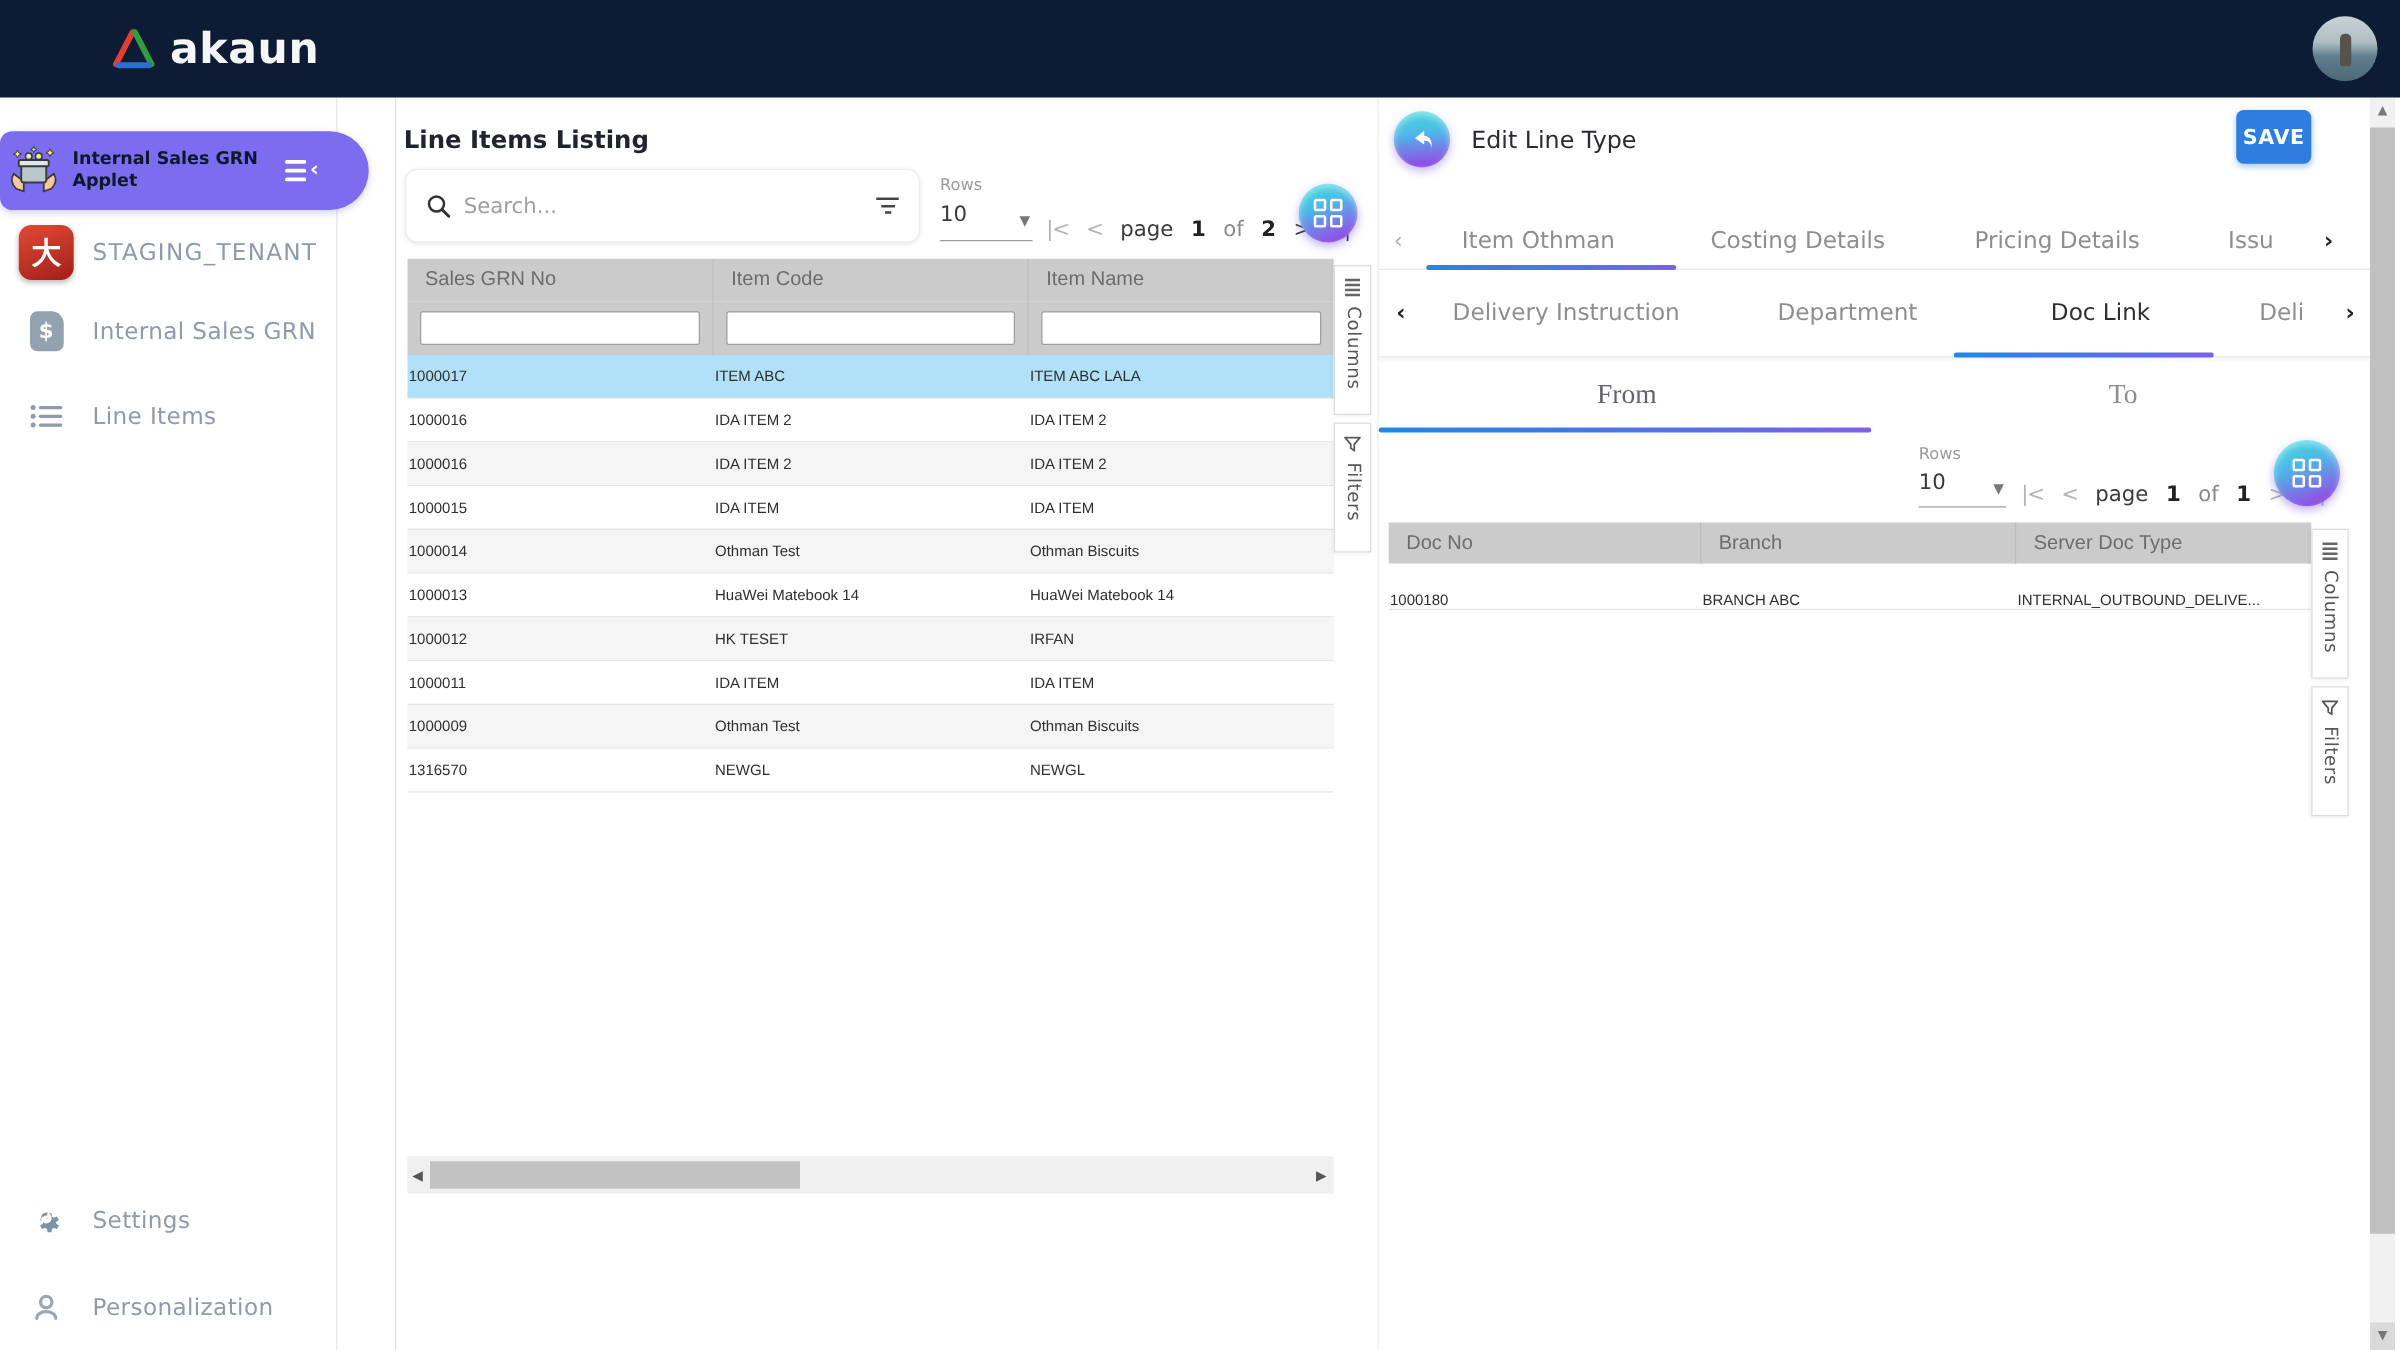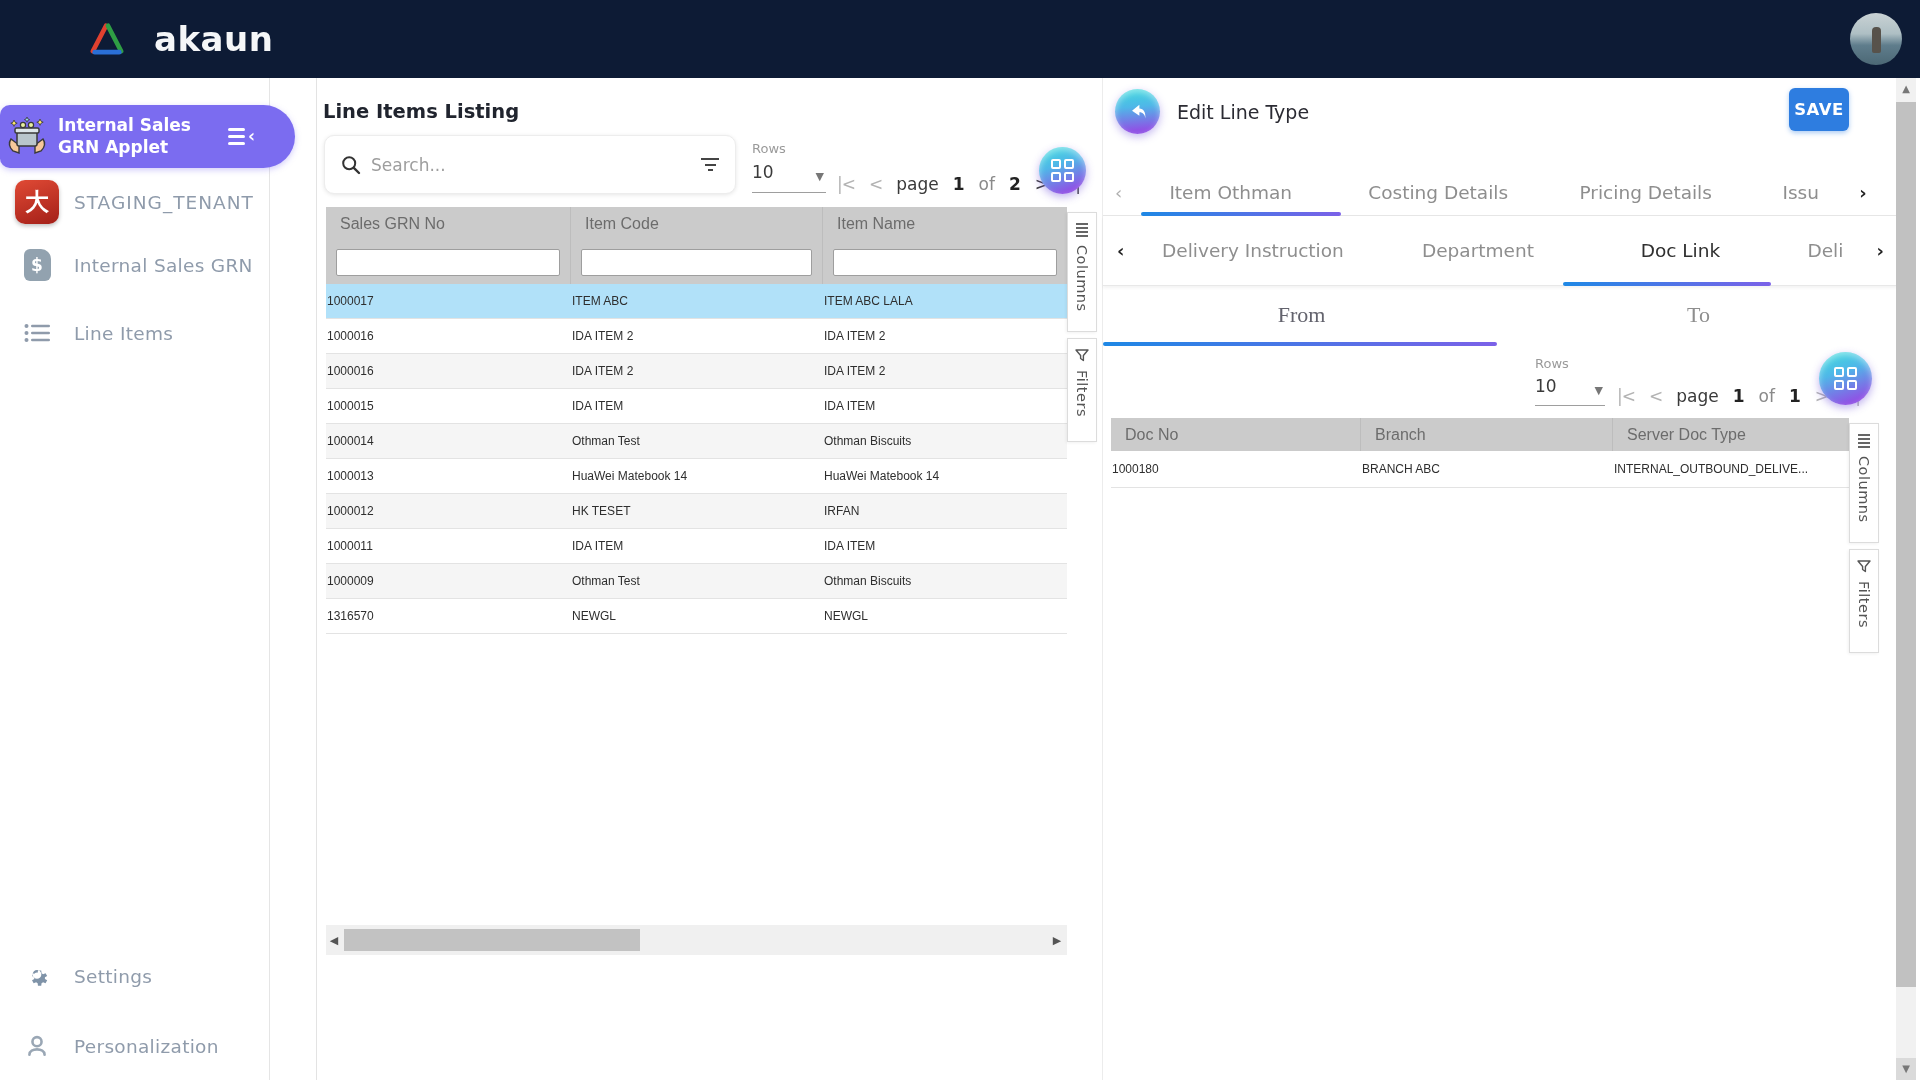--- a/index.html
+++ b/index.html
@@ -2,33 +2,33 @@
 <html><head>
 <meta charset="utf-8">
 <style>
   * { margin:0; padding:0; box-sizing:border-box; }
   html,body { width:1920px; height:1080px; background:#fff; }
   body { font-family:"DejaVu Sans", sans-serif; }
   .app { position:relative; width:1920px; height:1080px; overflow:hidden; background:#fff; }
 
   
   .topbar { position:absolute; left:0; top:0; width:1920px; height:78px; background:#0d1b35; z-index:30; }
-  .logo { position:absolute; left:88px; top:19px; display:flex; align-items:center; gap:28px; }
+  .logo { position:absolute; left:88px; top:19px; display:flex; align-items:center; gap:10px; }
   .logo-text { color:#f4f6f8; font-size:34px; font-weight:bold; letter-spacing:.5px; }
   .avatar { position:absolute; right:18px; top:13px; width:52px; height:52px; border-radius:50%;
     background:linear-gradient(180deg,#c9d2d4 0%,#aebfc4 40%,#5f7d8c 62%,#4c6875 100%); overflow:hidden; }
   .avatar::after { content:""; position:absolute; left:22px; top:14px; width:9px; height:26px;
     background:#57524b; border-radius:4px 4px 2px 2px; }
 
   
   .sidebar { position:absolute; left:0; top:78px; width:270px; height:1002px; background:#fff;
     border-right:1px solid #e5e5e5; z-index:20; }
   .applet-pill { position:absolute; left:0; top:27px; width:295px; height:63px; background:#7b6cf0;
     border-radius:10px 32px 32px 10px; display:flex; align-items:center; box-shadow:0 2px 6px rgba(123,108,240,.35); z-index:25; }
-  .applet-title { color:#ffffff; font-size:17px; font-weight:600; line-height:1.25; width:168px; margin-left:4px; }
+  .applet-title { color:#0f172a; font-size:14px; font-weight:600; line-height:1.25; width:168px; margin-left:4px; }
   .gift-wrap { width:54px; display:flex; justify-content:center; }
   .collapse-icon { display:flex; align-items:center; gap:3px; margin-left:2px; }
   .collapse-bars { display:flex; flex-direction:column; gap:4px; }
   .collapse-bars i { display:block; width:17px; height:3px; background:#fff; border-radius:2px; }
   .collapse-chev { color:#fff; font-size:17px; font-weight:bold; line-height:1; }
 
   .nav-item { position:absolute; left:0; width:270px; height:48px; display:flex; align-items:center; cursor:pointer; }
   .nav-icon { width:74px; display:flex; justify-content:center; align-items:center; }
   .nav-label { font-size:18.5px; color:#8f9bab; letter-spacing:.3px; }
   .tenant-tile { width:44px; height:44px; border-radius:10px; background:linear-gradient(160deg,#e04a35,#a31f18);
@@ -138,21 +138,21 @@
   .ed-rows { position:absolute; left:432px; top:278px; }
   .ed-select { position:absolute; left:432px; top:298px; width:70px; cursor:pointer; }
   .ed-select .line { position:absolute; left:0; top:29px; width:70px; height:1px; background:#9e9e9e; }
   .ed-select .caret { position:absolute; right:2px; top:8px; }
   .ed-pag { position:absolute; left:514px; top:308px; }
   .ed-grid-btn { position:absolute; left:716px; top:274px; width:53px; height:53px; }
 
   .ed-table { position:absolute; left:8px; top:340px; width:738px; font-family:"Liberation Sans", sans-serif; }
   .ed-table .thead { height:33px; }
   .e1 { width:250px; } .e2 { width:252px; } .e3 { width:236px; }
-  .ed-table .trow { height:37px; background:#fff !important; }
+  .ed-table .trow { height:37px; background:#fff !important;align-items:flex-end; }
 
   .ed-vtab-cols { left:746px; top:345px; height:120px; }
   .ed-vtab-filt { left:746px; top:471px; height:104px; }
 
   
   .page-scrollbar { position:absolute; right:4px; top:78px; width:20px; height:1002px; background:#f1f1f1; }
   .ps-arrow { position:absolute; left:0; width:20px; height:22px; color:#777; font-size:10px;
     text-align:center; line-height:22px; cursor:pointer; background:#dadada; }
   .ps-up { top:0; background:#f1f1f1; }
   .ps-down { bottom:0; }

